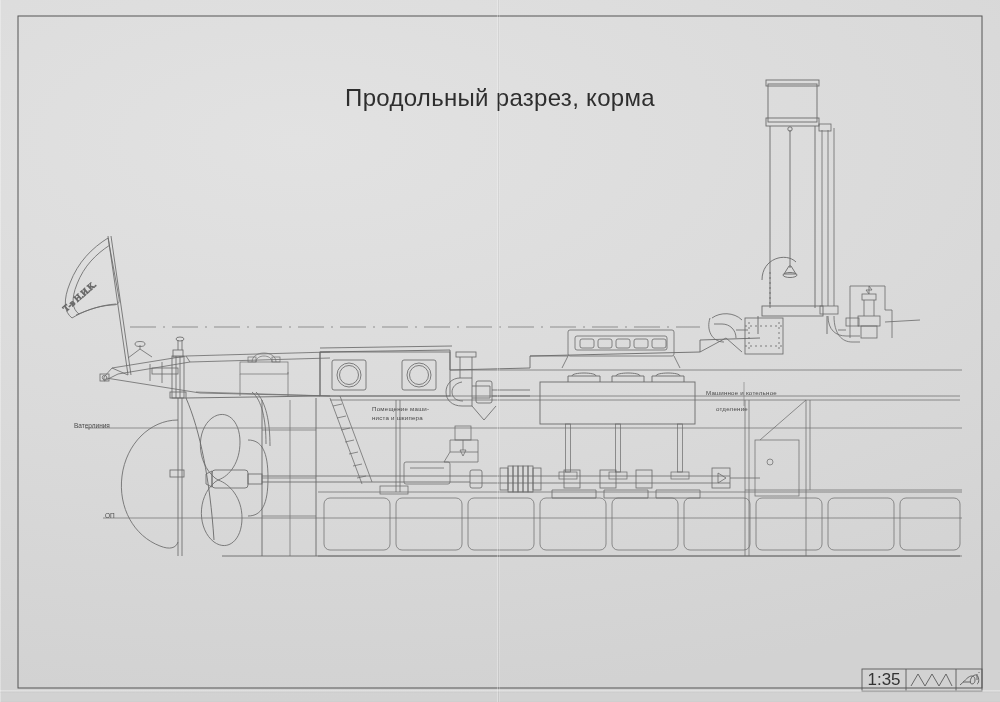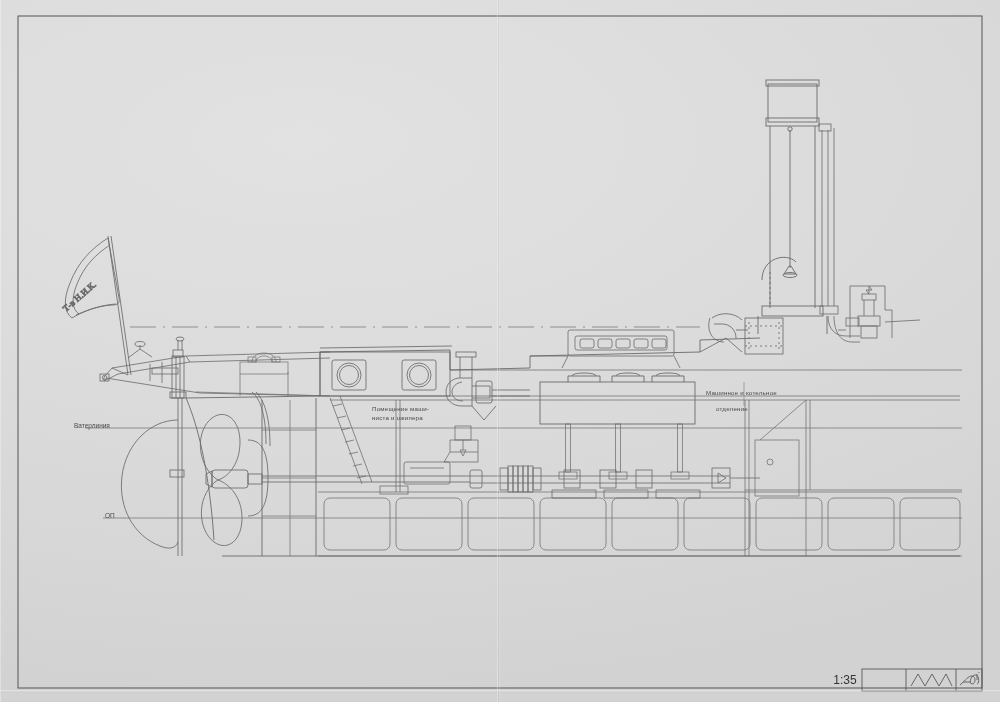--- a/index.html
+++ b/index.html
@@ -27,23 +27,23 @@
     pointer-events:none;
   }
   svg{position:absolute;left:0;top:0;}
   .ttl{
     position:absolute;left:0;top:84px;width:1000px;text-align:center;
     font-size:24px;color:#2e2e2e;letter-spacing:.3px;
   }
   .lbl{position:absolute;color:#4a4a4a;font-size:6.2px;letter-spacing:.2px;line-height:9px;}
   .lbl-wl{position:absolute;color:#4a4a4a;font-size:6.5px;}
   .tb-scale{
-    position:absolute;left:823px;top:669px;width:44px;height:22px;
+    position:absolute;left:862px;top:669px;width:44px;height:22px;
     display:flex;align-items:center;justify-content:center;
-    font-size:12px;color:#333;
+    font-size:17px;color:#333;
   }
 </style>
 </head>
 <body>
 
 <div id="page">
 
   <div id="paper-texture"></div>
 
   <svg width="1000" height="702">
@@ -337,20 +337,21 @@
       </g>
       <g stroke-width="0.9">
         <path d="M960 685 C 966 680 968 676 972 676 C 976 676 976 684 972 684
                  C 969 684 970 676 975 675 C 979 674 980 683 977 684"></path>
         <path d="M963 682 L 970 682"></path>
         <path d="M977 674 L 977 680 M 979 672 L 979 673"></path>
       </g>
     </g>
   </svg>
 
+  <div class="ttl">Продольный разрез, корма</div>
 
   <div class="lbl-wl" style="left:74px;top:422px;">Ватерлиния</div>
 
   <div class="lbl-wl" style="left:105px;top:512px;">ОП</div>
 
   <div class="lbl" style="left:372px;top:404px;">Помещение маши-</div>
   <div class="lbl" style="left:372px;top:413px;">ниста и шкипера</div>
 
   <div class="lbl" style="left:706px;top:388px;">Машинное и котельное</div>
   <div class="lbl" style="left:716px;top:404px;">отделение</div>

